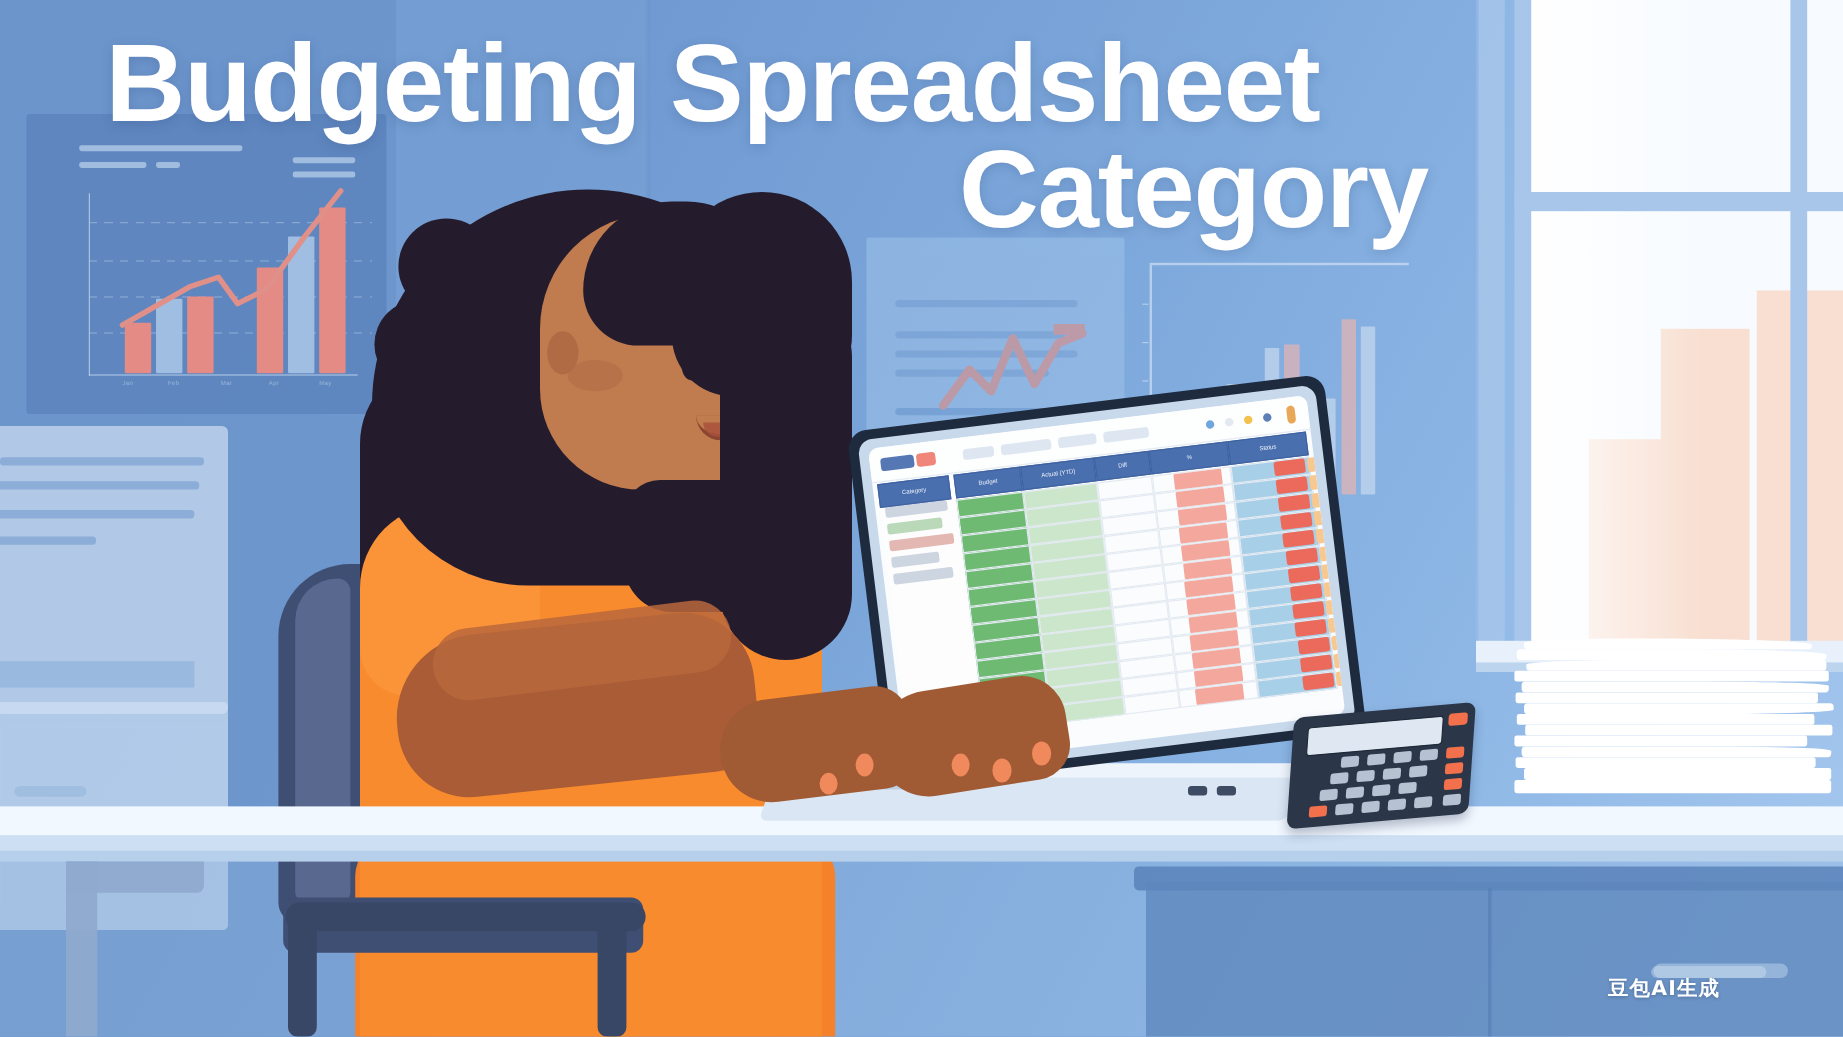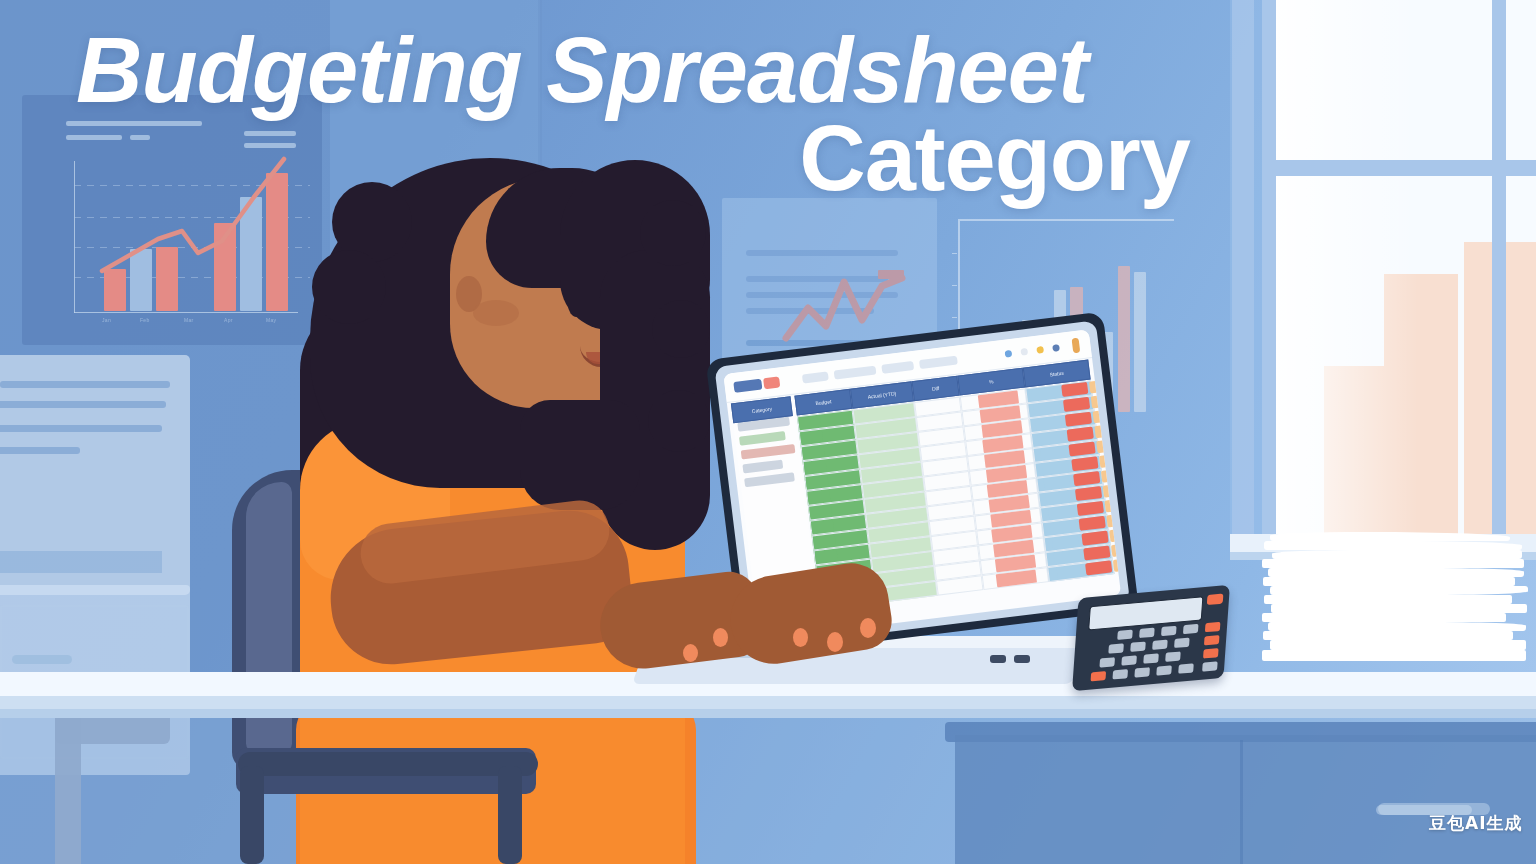--- a/index.html
+++ b/index.html
@@ -137,25 +137,25 @@
 
   
   #papers{left:1262px;top:530px;width:270px;height:138px;}
   .sheet{position:absolute;background:#ffffff;border-radius:2px;}
 
   
   #title{left:60px;top:26px;width:1160px;text-align:right;}
   #title .ln{display:block;color:#ffffff;font-weight:700;line-height:.96;
      font-family:"Liberation Sans","DejaVu Sans",sans-serif;letter-spacing:-1px;
      text-shadow:0 2px 10px rgba(40,70,120,.22);}
-  #ln1{font-size:92px;text-align:left;margin-left:16px;font-style:italic;}
+  #ln1{font-size:92px;text-align:left;margin-left:28px;}
   #ln2{font-size:92px;text-align:right;padding-right:30px;}
 
   
-  #wm{left:1429px;top:812px;color:#fff;font-size:17px;font-weight:700;letter-spacing:1px;
+  #wm{left:1340px;top:812px;color:#fff;font-size:17px;font-weight:700;letter-spacing:1px;
       font-family:"DejaVu Sans",sans-serif;text-shadow:0 1px 3px rgba(0,0,0,.25);}
   #wmBar{left:1376px;top:805px;width:96px;height:10px;background:#cfe0f2;opacity:.45;border-radius:5px;}
 </style>
 </head>
 <body>
 
 <div id="stage">
 
   <div class="abs" id="wallLeft"></div>
   <div class="abs" id="wallMid"></div>

